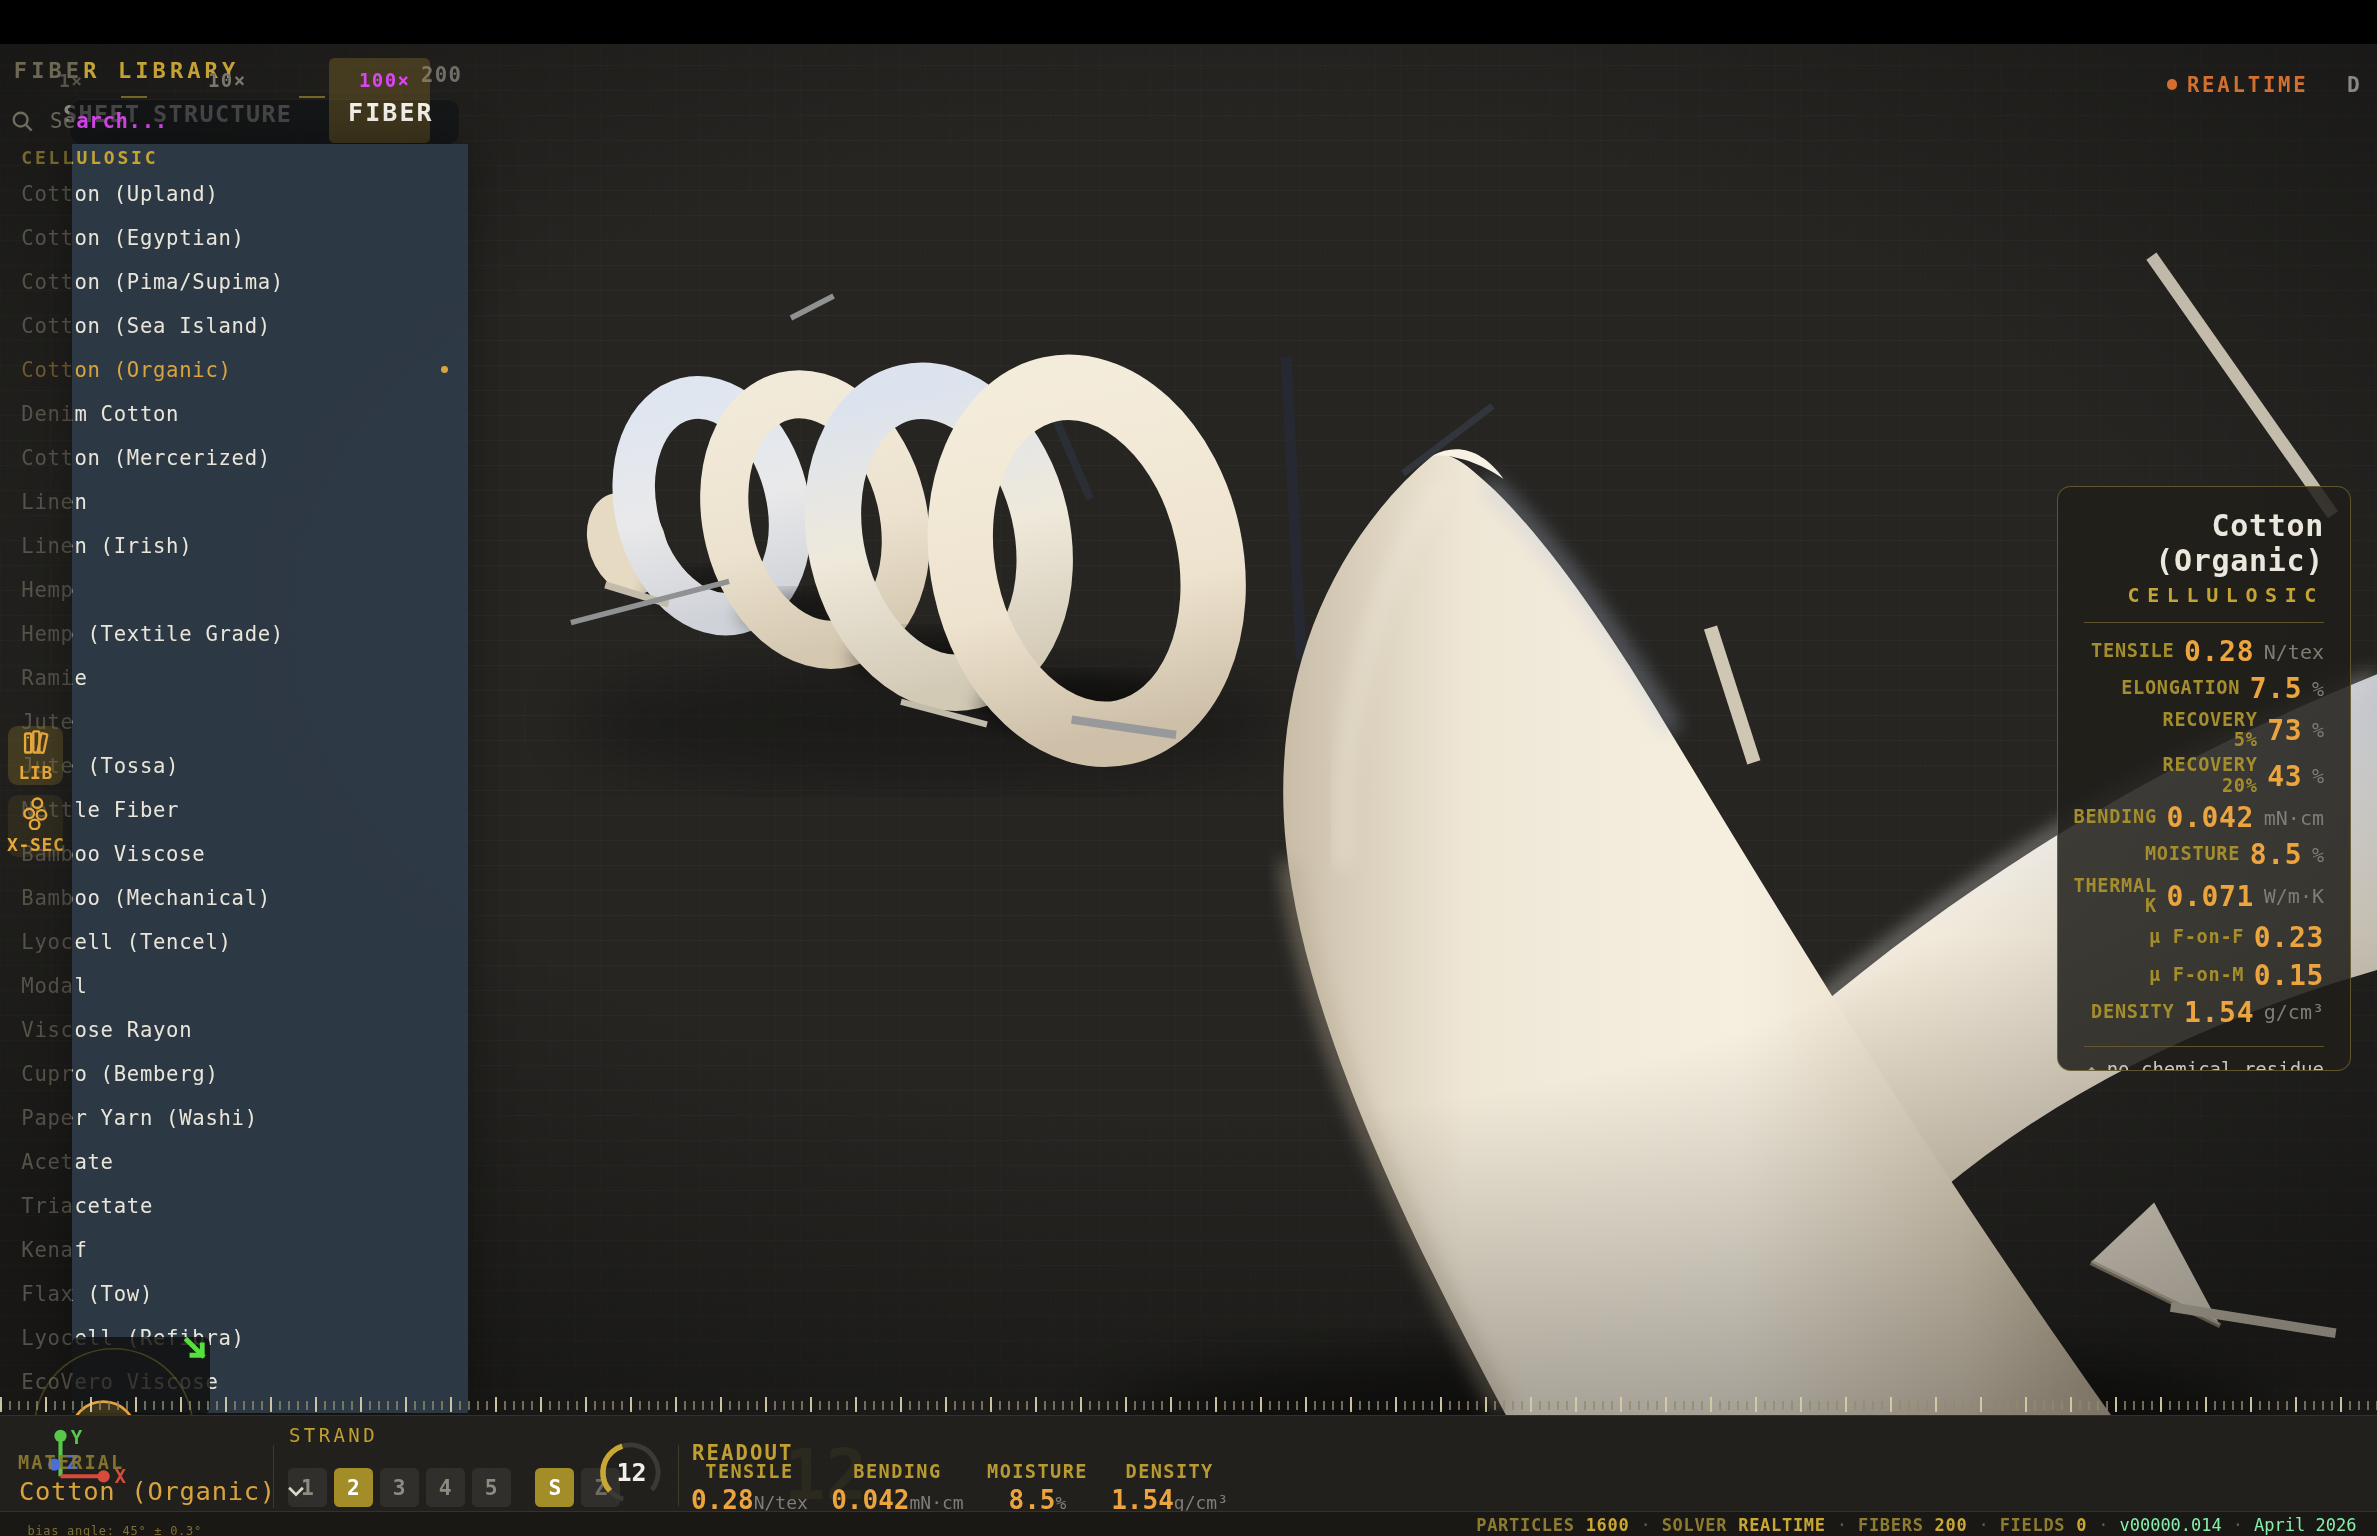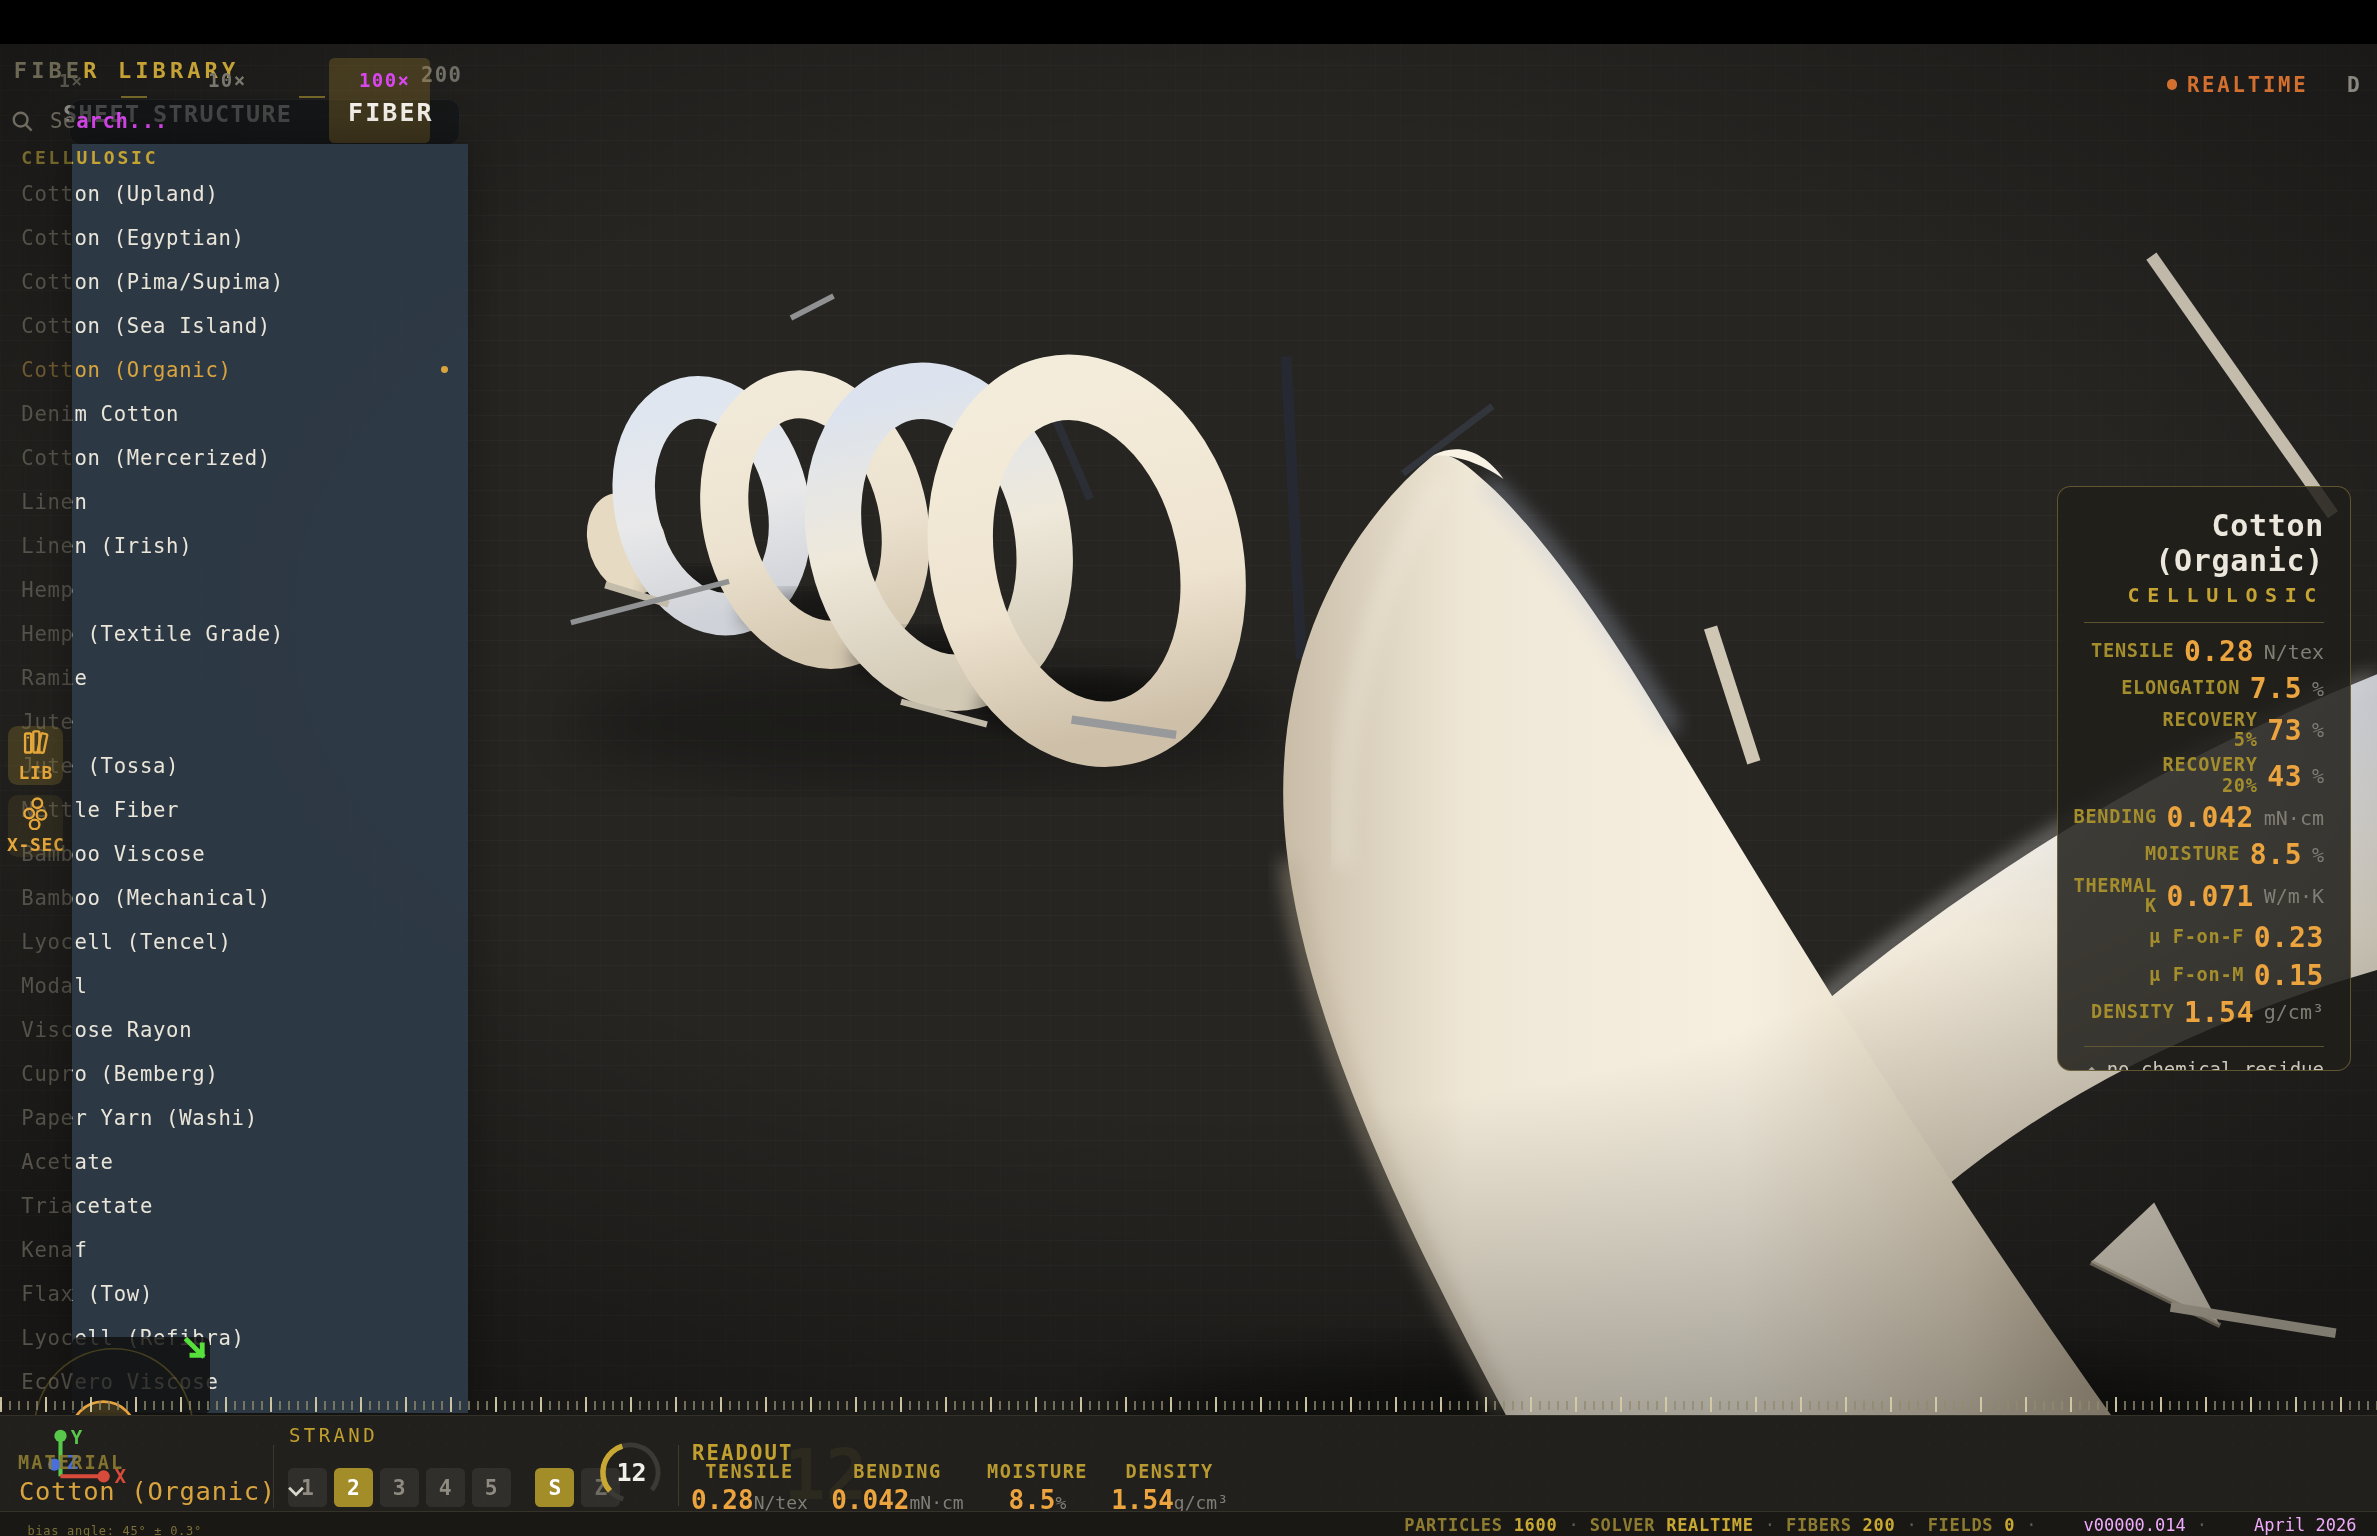--- a/index.html
+++ b/index.html
@@ -110,21 +110,21 @@
   .stat{display:flex;flex-direction:column;align-items:center;}
   .stat .s-lab{font-size:18.6px;font-weight:bold;color:#b89a30;letter-spacing:1.4px;}
   .stat .s-val-row{display:flex;align-items:baseline;margin-top:2.8px;white-space:nowrap;}
   .stat .s-val{font-size:26px;font-weight:bold;color:#eca43f;}
   .stat .s-unit{font-size:18px;color:#807d75;}
   #bias{left:27.5px;top:1524px;font-size:12px;color:#7a7038;letter-spacing:0.7px;}
   #status-right{right:20.6px;top:1515px;display:flex;align-items:baseline;gap:11px;font-size:17px;white-space:nowrap;}
   .st-lab{color:#8d7c30;font-weight:bold;letter-spacing:0.7px;}
   .st-val{color:#c8a832;font-weight:bold;letter-spacing:0.7px;}
   .st-sep{color:#5f5d57;}
-  .st-gray{color:#f0abfc;margin-left:36px;}
+  .st-gray{color:#86efac;}
 
   
   #inspector{left:2057px;top:486px;width:294px;height:585px;border-radius:13.8px;
      background:rgba(32,30,26,.86);border:1.4px solid rgba(160,140,70,.5);
      padding:20.6px 26px;box-sizing:border-box;overflow:hidden;}
   #insp-title{font-size:30px;font-weight:bold;color:#ece7dc;text-align:right;letter-spacing:0.7px;}
   #insp-cat{font-size:20px;font-weight:bold;color:#c6a433;text-align:right;letter-spacing:7.6px;margin-top:5.5px;}
   .insp-div{height:1.4px;background:#6b5f35;opacity:.8;margin:15px 0 9.6px 0;}
   .p-row{display:flex;justify-content:flex-end;align-items:center;gap:9.6px;padding:2.1px 0;}
   .p-lab{font-size:18.6px;font-weight:bold;color:#a38d2d;text-align:right;max-width:122px;line-height:1.12;letter-spacing:0.7px;}

